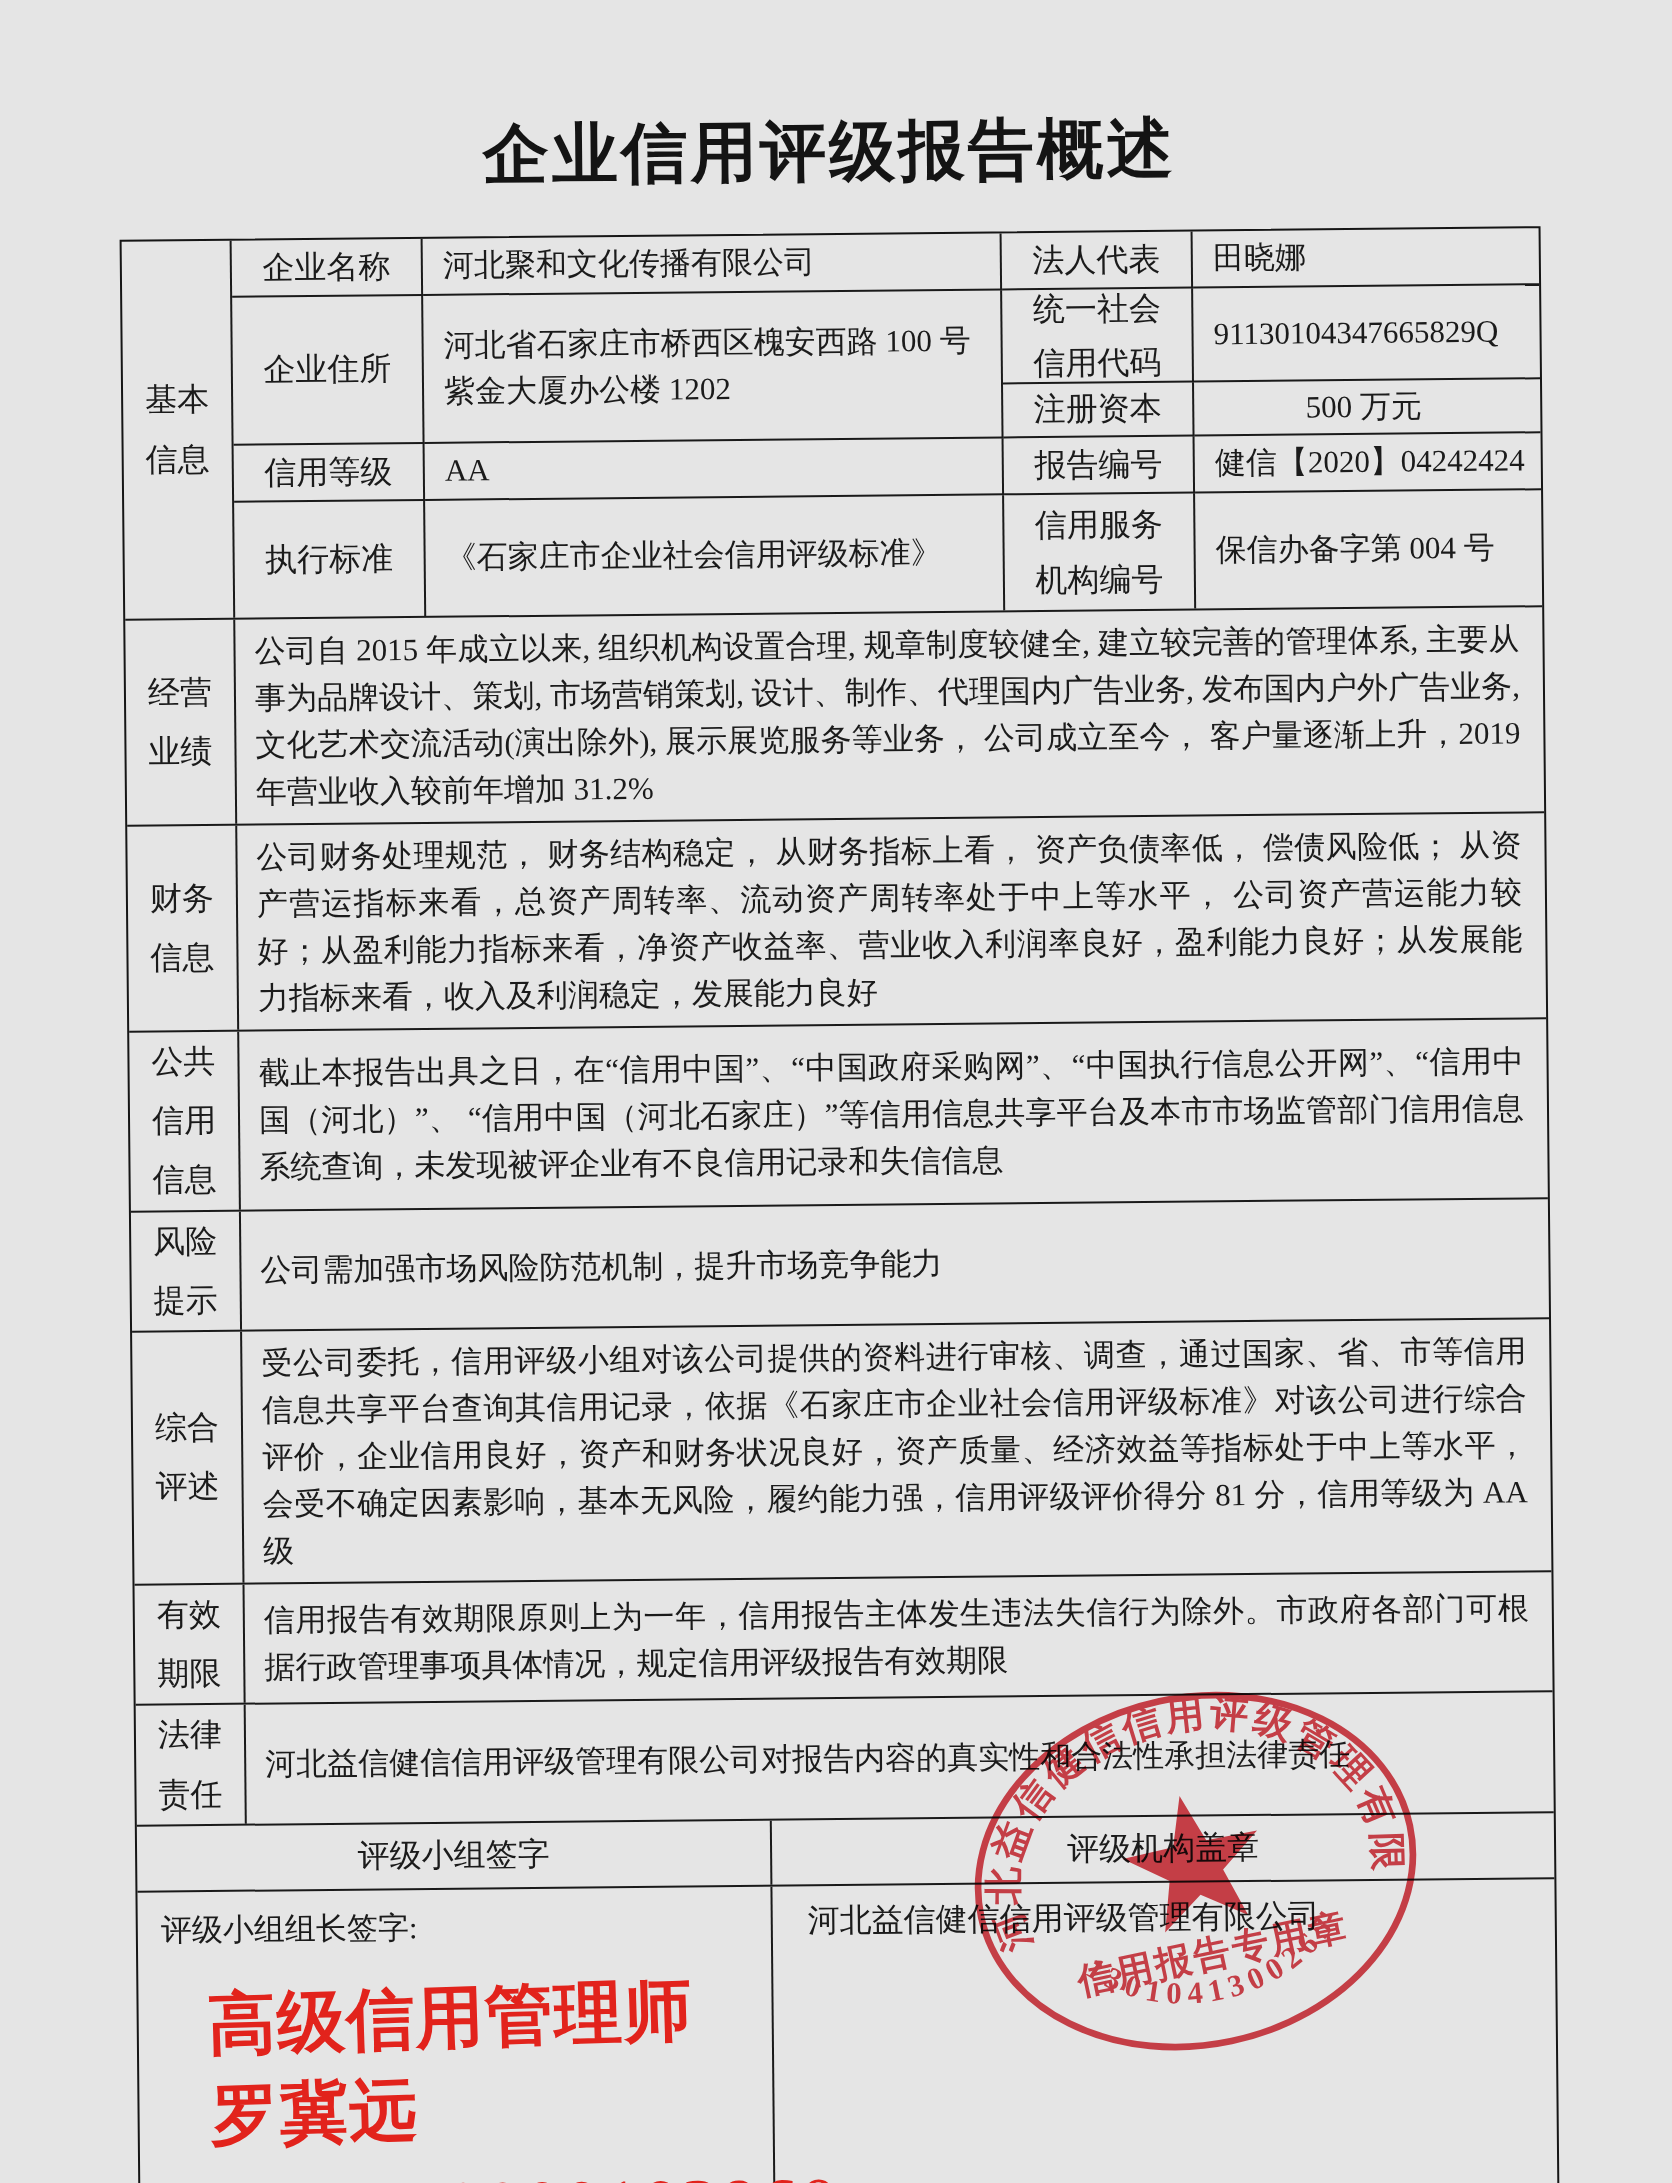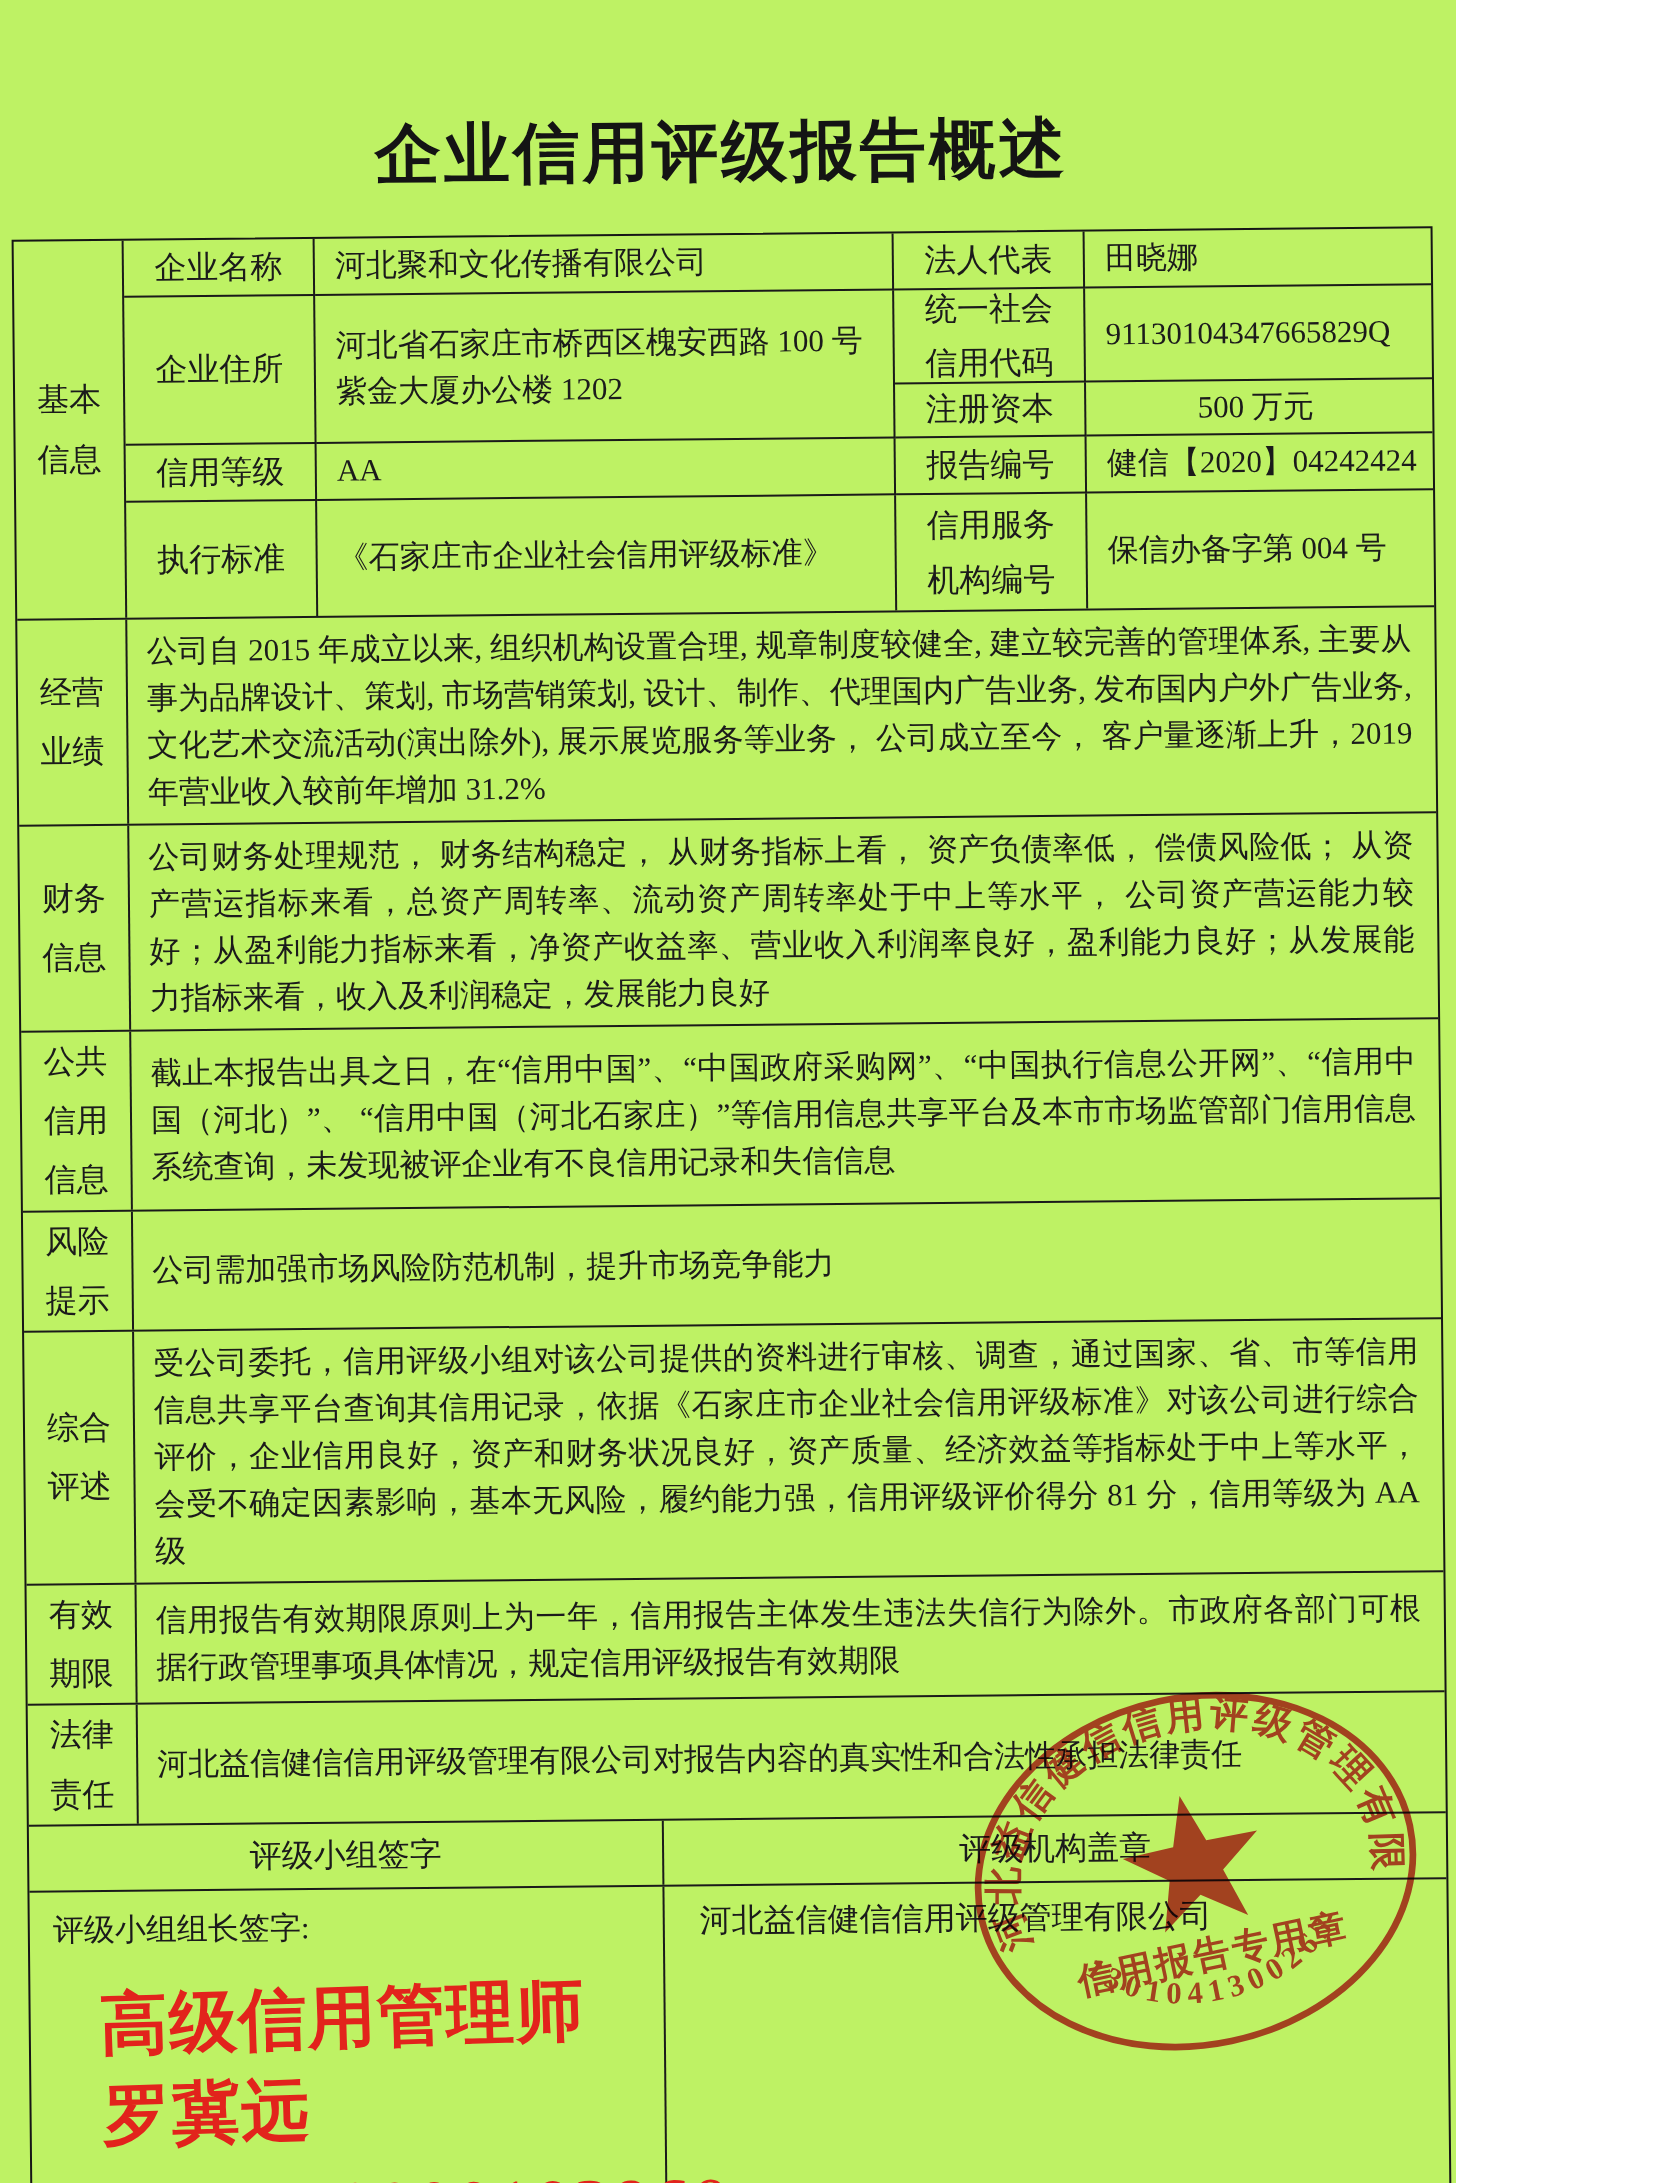--- a/index.html
+++ b/index.html
@@ -1,16 +1,16 @@
 <!DOCTYPE html>
 <html style="font-size:10.7px"><head>
 <meta charset="utf-8">
 <style>
   html,body{margin:0;padding:0;background:#fff;}
-  .page{position:relative;width:1456px;height:2183px;background:#bef264;overflow:hidden;
+  .page{position:relative;width:1672px;height:2183px;background:#e5e5e5;overflow:hidden;
         font-family:"Liberation Serif","DejaVu Serif",serif;color:#1b1b1b;}
   .doc{width:1421px;margin:107px auto 0;transform:rotate(-0.55deg);transform-origin:50% 38%;}
   .title{font-size:66px;font-weight:700;text-align:center;letter-spacing:3.3px;margin:0 0 36px 0;color:#141414;}
   .tbl{border:2.7px solid #161616;}
   .cell{box-sizing:border-box;}
   .br{border-right:2px solid #1a1a1a;}
   .bb{border-bottom:2px solid #1a1a1a;}
   
   .basic{display:grid;grid-template-columns:110px 191px 1fr 191px 346px;
          grid-template-rows:57px 94px 54px 57px 115px;border-bottom:2px solid #1a1a1a;}

